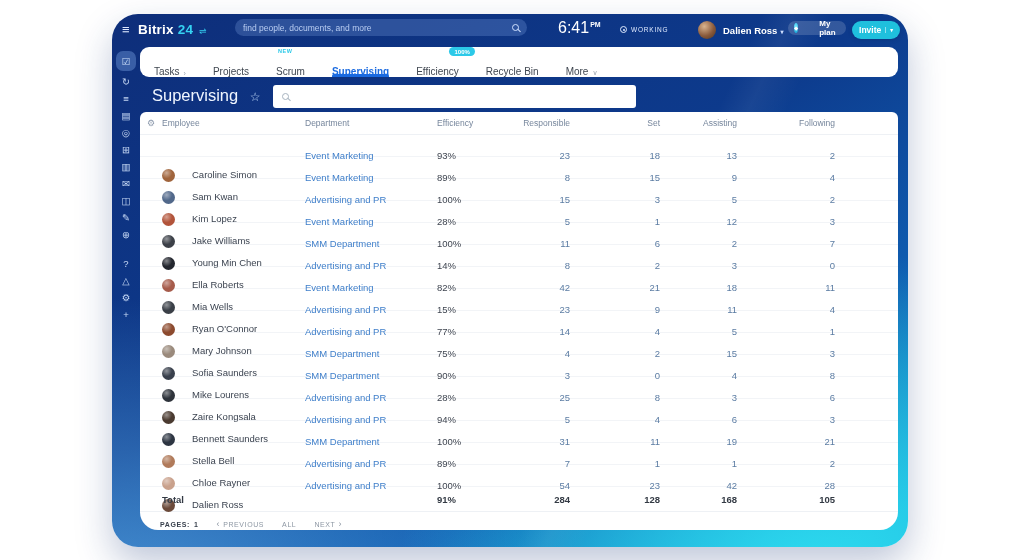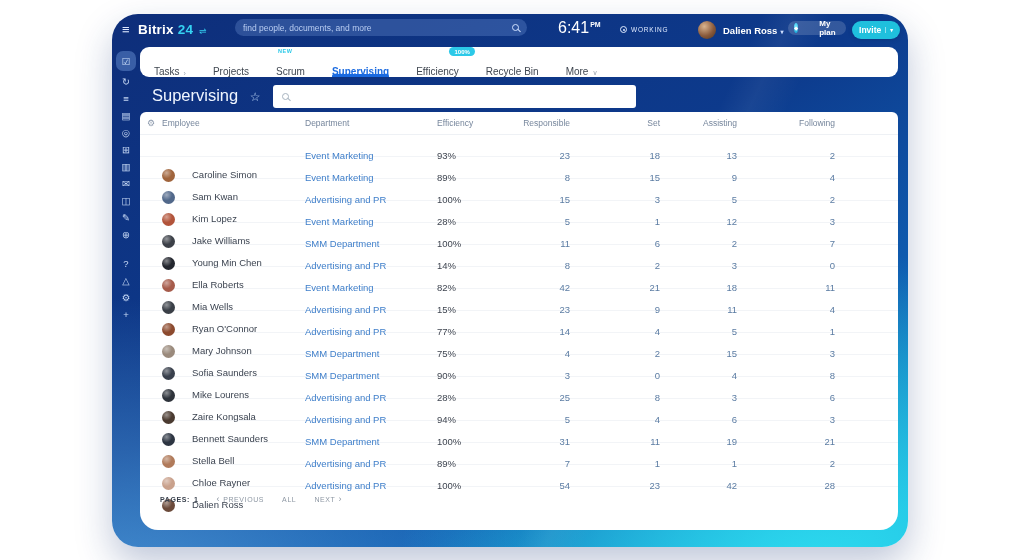--- a/index.html
+++ b/index.html
@@ -420,20 +420,30 @@
           </div>
           <div class="td dept">Advertising and PR</div>
           <div class="td eff">100%</div>
           <div class="td num">54</div>
           <div class="td num">23</div>
           <div class="td num">42</div>
           <div class="td num">28</div>
         </div>
       </div>
 
+    <div class="grid-row totalrow">
+      <div></div>
+      <div class="lbl">Total</div>
+      <div></div>
+      <div class="eff">91%</div>
+      <div class="num">284</div>
+      <div class="num">128</div>
+      <div class="num">168</div>
+      <div class="num">105</div>
+    </div>
 
     <div class="pager">
       <span class="pages">
         <span>PAGES:</span><span class="pnum">1</span>
       </span>
       <span class="navitem"><span class="chev">‹ </span><span>PREVIOUS</span></span>
       <span class="navitem">ALL</span>
       <span class="navitem"><span>NEXT</span><span class="chev"> ›</span></span>
     </div>
   </div>

